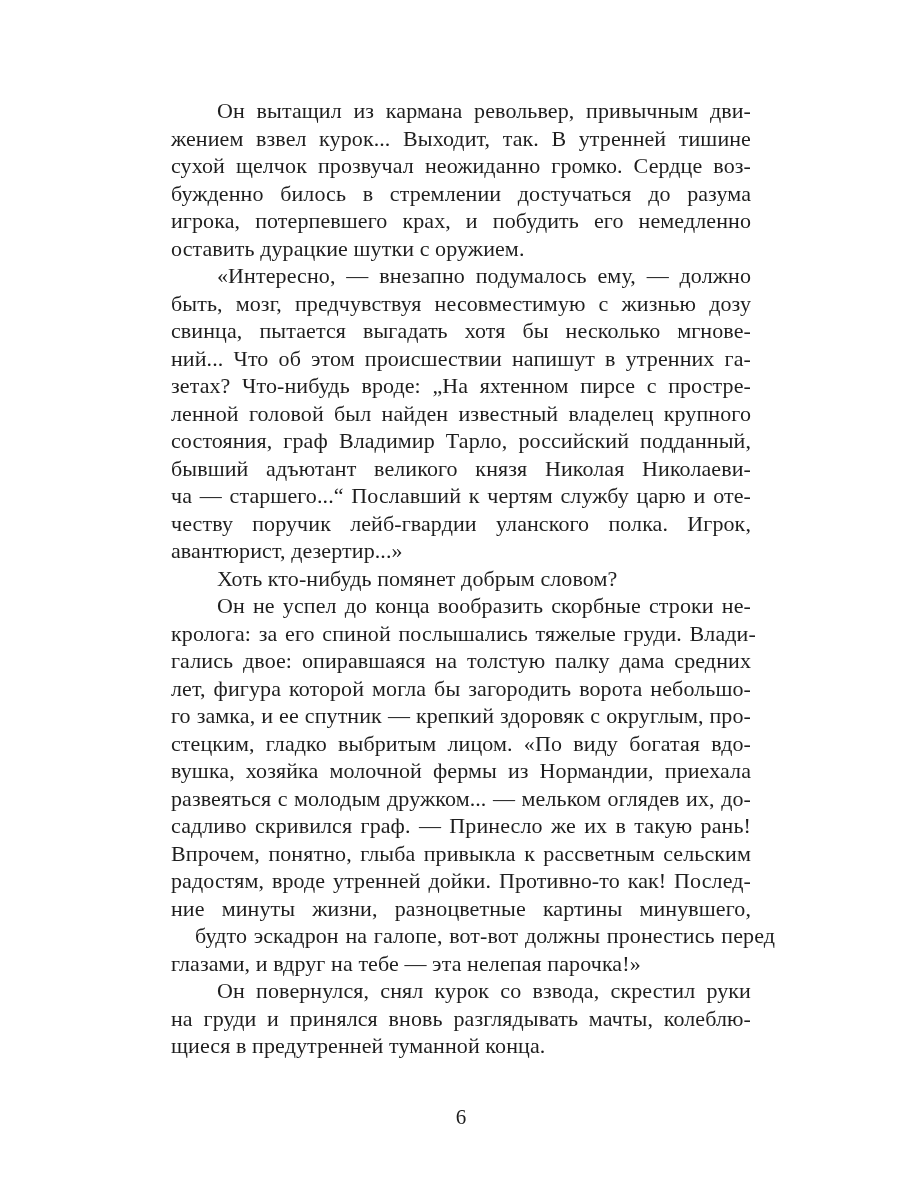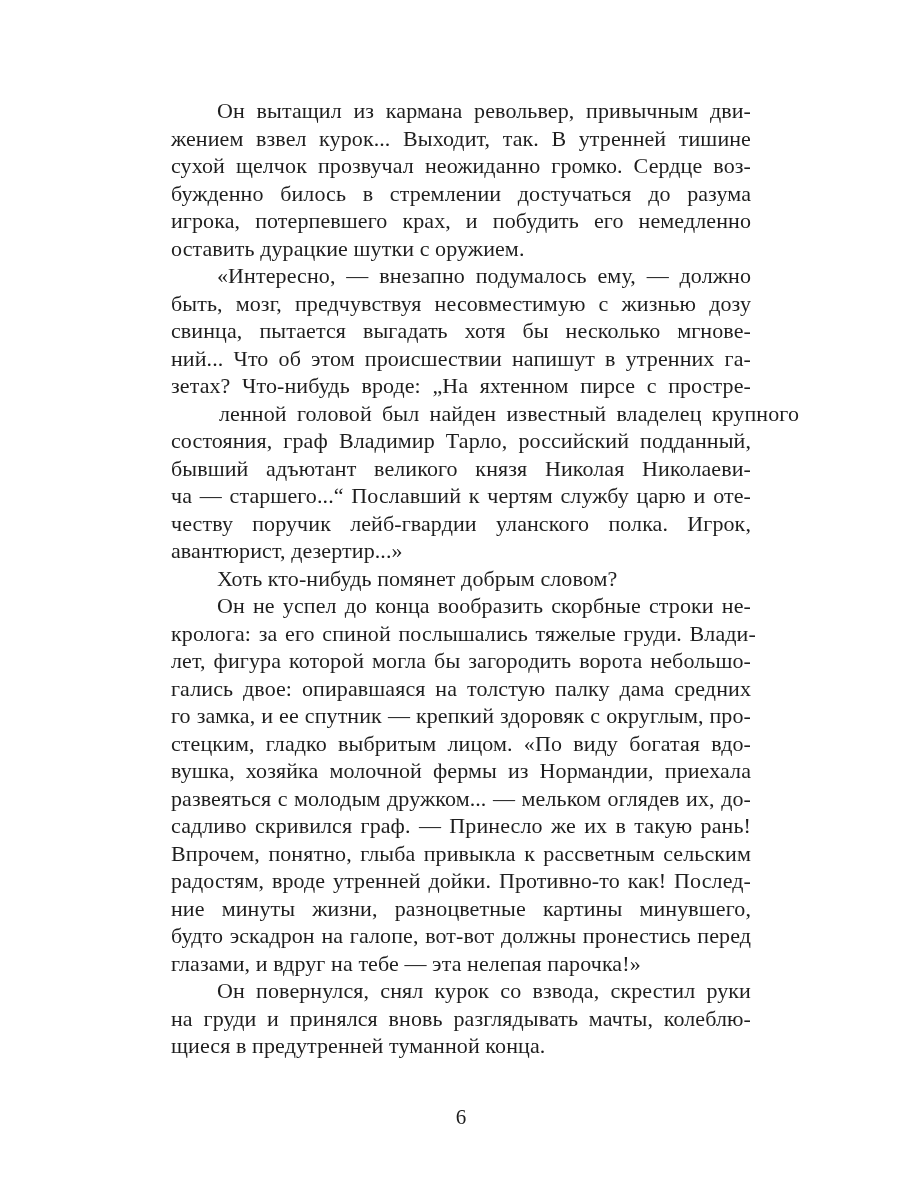--- a/index.html
+++ b/index.html
@@ -57,39 +57,39 @@
       <div class="line"><span class="line-text" style="word-spacing: 6.90625px; text-align: center;">жением взвел курок... Выходит, так. В утренней тишине</span></div>
       <div class="line"><span class="line-text" style="word-spacing: 5.38021px;">сухой щелчок прозвучал неожиданно громко. Сердце воз-</span></div>
       <div class="line"><span class="line-text" style="word-spacing: 11.0156px;">бужденно билось в стремлении достучаться до разума</span></div>
       <div class="line"><span class="line-text" style="word-spacing: 9.44531px;">игрока, потерпевшего крах, и побудить его немедленно</span></div>
       <div class="line last"><span class="line-text">оставить дурацкие шутки с оружием.</span></div>
       <div class="line first"><span class="line-text" style="word-spacing: 5.17708px;">«Интересно, — внезапно подумалось ему, — должно</span></div>
       <div class="line"><span class="line-text" style="word-spacing: 7.49479px;">быть, мозг, предчувствуя несовместимую с жизнью дозу</span></div>
       <div class="line"><span class="line-text" style="word-spacing: 11.3932px;">свинца, пытается выгадать хотя бы несколько мгнове-</span></div>
       <div class="line"><span class="line-text" style="word-spacing: 4.49805px;">ний... Что об этом происшествии напишут в утренних га-</span></div>
       <div class="line"><span class="line-text" style="word-spacing: 6.01786px;">зетах? Что-нибудь вроде: „На яхтенном пирсе с простре-</span></div>
-      <div class="line"><span class="line-text" style="word-spacing: 4.66406px; margin-left: 48px;">ленной головой был найден известный владелец крупного</span></div>
+      <div class="line"><span class="line-text" style="word-spacing: 4.66406px;">ленной головой был найден известный владелец крупного</span></div>
       <div class="line"><span class="line-text" style="word-spacing: 5.4875px;">состояния, граф Владимир Тарло, российский подданный,</span></div>
       <div class="line"><span class="line-text" style="word-spacing: 12.0531px;">бывший адъютант великого князя Николая Николаеви-</span></div>
       <div class="line"><span class="line-text" style="word-spacing: 2.11285px;">ча — старшего...“ Пославший к чертям службу царю и оте-</span></div>
       <div class="line"><span class="line-text" style="word-spacing: 13.6156px;">честву поручик лейб-гвардии уланского полка. Игрок,</span></div>
       <div class="line last"><span class="line-text">авантюрист, дезертир...»</span></div>
       <div class="line first last"><span class="line-text">Хоть кто-нибудь помянет добрым словом?</span></div>
       <div class="line first"><span class="line-text" style="word-spacing: 2.52539px;">Он не успел до конца вообразить скорбные строки не-</span></div>
       <div class="line"><span class="line-text" style="word-spacing: 2.07366px;">кролога: за его спиной послышались тяжелые груди. Влади-</span></div>
+      <div class="line"><span class="line-text" style="word-spacing: 4.27679px;">гались двое: опиравшаяся на толстую палку дама средних</span></div>
       <div class="line"><span class="line-text" style="word-spacing: 2.38839px;">лет, фигура которой могла бы загородить ворота небольшо-</span></div>
-      <div class="line"><span class="line-text" style="word-spacing: 4.27679px;">гались двое: опиравшаяся на толстую палку дама средних</span></div>
       <div class="line"><span class="line-text" style="word-spacing: 0.382812px;">го замка, и ее спутник — крепкий здоровяк с округлым, про-</span></div>
       <div class="line"><span class="line-text" style="word-spacing: 5.60268px;">стецким, гладко выбритым лицом. «По виду богатая вдо-</span></div>
       <div class="line"><span class="line-text" style="word-spacing: 5.44792px;">вушка, хозяйка молочной фермы из Нормандии, приехала</span></div>
       <div class="line"><span class="line-text" style="word-spacing: 0.902344px;">развеяться с молодым дружком... — мельком оглядев их, до-</span></div>
       <div class="line"><span class="line-text" style="word-spacing: 2.73785px;">садливо скривился граф. — Принесло же их в такую рань!</span></div>
       <div class="line"><span class="line-text" style="word-spacing: 2.84635px;">Впрочем, понятно, глыба привыкла к рассветным сельским</span></div>
       <div class="line"><span class="line-text" style="word-spacing: 2.29688px;">радостям, вроде утренней дойки. Противно-то как! Послед-</span></div>
       <div class="line"><span class="line-text" style="word-spacing: 11.4875px;">ние минуты жизни, разноцветные картины минувшего,</span></div>
-      <div class="line"><span class="line-text" style="word-spacing: 1.05357px;">будто эскадрон на галопе, вот-вот должны пронестись перед</span></div>
+      <div class="line"><span class="line-text" style="word-spacing: 1.05357px; margin-left: 24px;">будто эскадрон на галопе, вот-вот должны пронестись перед</span></div>
       <div class="line last"><span class="line-text">глазами, и вдруг на тебе — эта нелепая парочка!»</span></div>
       <div class="line first"><span class="line-text" style="word-spacing: 5.59821px;">Он повернулся, снял курок со взвода, скрестил руки</span></div>
       <div class="line"><span class="line-text" style="word-spacing: 5.16964px;">на груди и принялся вновь разглядывать мачты, колеблю-</span></div>
       <div class="line last"><span class="line-text">щиеся в предутренней туманной конца.</span></div>
     </div>
   <div class="page-number">6</div>
 </div>
 
 </body></html>

